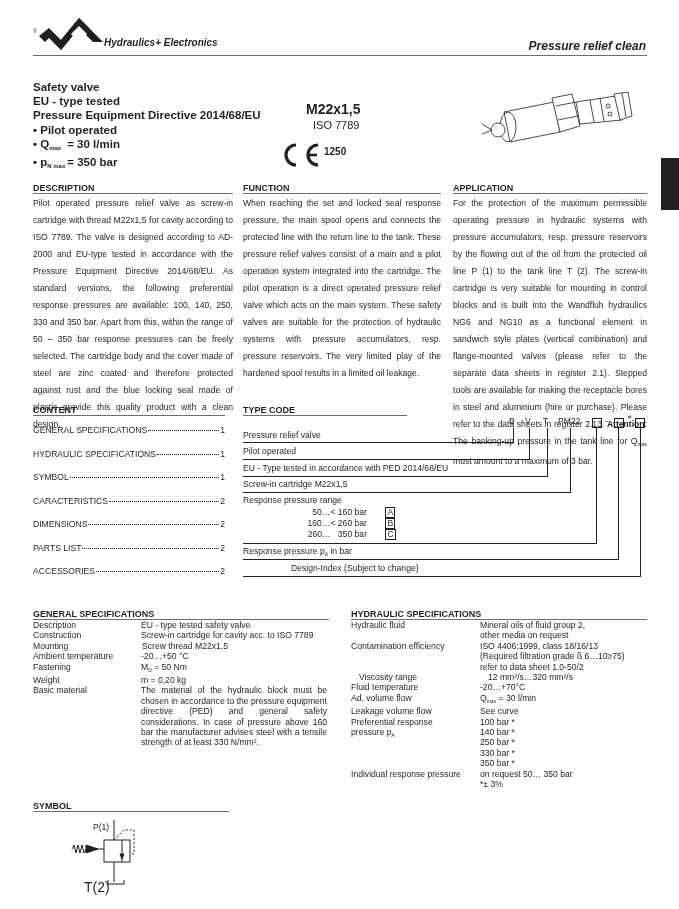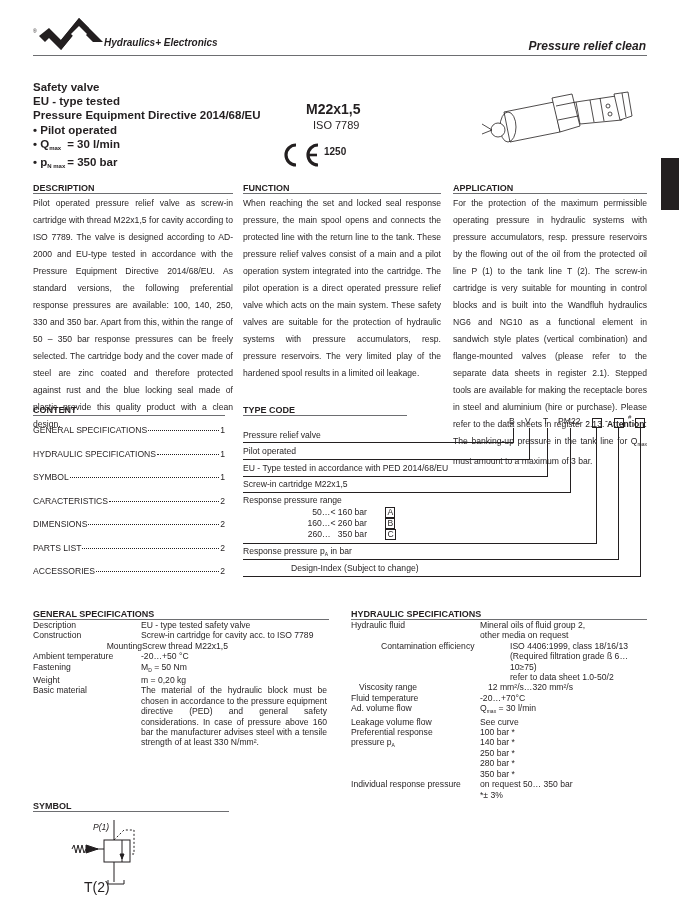--- a/index.html
+++ b/index.html
@@ -199,21 +199,21 @@
   <div class="sec-h">GENERAL SPECIFICATIONS</div>
   <div class="spec-row">
       <span style="width:108px;">Description</span>
       <span>EU - type tested safety valve</span>
     </div>
   <div class="spec-row">
       <span style="width:108px;">Construction</span>
       <span>Screw-in cartridge for cavity acc. to ISO 7789</span>
     </div>
   <div class="spec-row">
-      <span style="width:109px;text-align:right;">Mounting</span>
+      <span style="width:109px;">Mounting</span>
       <span>Screw thread M22x1,5</span>
     </div>
   <div class="spec-row">
       <span style="width:108px;">Ambient temperature</span>
       <span>-20…+50 °C</span>
     </div>
   <div class="spec-row">
       <span style="width:108px;">Fastening</span>
       <span><span>M</span><sub class="tiny">D</sub><span> = 50 Nm</span></span>
     </div>
@@ -230,21 +230,21 @@
 <div class="abs" style="left:351px; top:609px; width:296px;">
   <div class="sec-h">HYDRAULIC SPECIFICATIONS</div>
   <div class="spec-row">
       <span style="width:129px; flex:none;">Hydraulic fluid</span>
       <span>
         <div>Mineral oils of fluid group 2,</div>
         <div>other media on request</div>
       </span>
     </div>
   <div class="spec-row">
-      <span style="width:129px; flex:none;margin-left:30px;">Contamination efficiency</span>
+      <span style="width:129px; flex:none;">Contamination efficiency</span>
       <span>
         <div>ISO 4406:1999, class 18/16/13</div>
         <div>(Required filtration grade ß 6…10≥75)</div>
         <div>refer to data sheet 1.0-50/2</div>
       </span>
     </div>
   <div class="spec-row">
       <span style="width:129px; flex:none;margin-left:8px;">Viscosity range</span>
       <span>12 mm²/s…320 mm²/s</span>
     </div>
@@ -262,37 +262,37 @@
     </div>
   <div class="spec-row">
     <span style="width:129px; flex:none;">
         <div>Preferential response</div>
         <div><span>pressure p</span><sub class="tiny">A</sub></div>
       </span>
     <span>
         <div>100 bar *</div>
         <div>140 bar *</div>
         <div>250 bar *</div>
-        <div>280 bar *</div>
+        <div>330 bar *</div>
         <div>350 bar *</div>
       </span>
   </div>
   <div class="spec-row">
       <span style="width:129px; flex:none;">Individual response pressure</span>
       <span>
         <div>on request 50… 350 bar</div>
         <div>*± 3%</div>
       </span>
     </div>
 </div>
 
 <div class="abs" style="left:33px; top:801px; width:196px;">
   <div class="sec-h">SYMBOL</div>
 </div>
-<div class="abs" style="left:93px; top:822px; font-size:8.6px;font-style:italic;">P(1)</div>
+<div class="abs" style="left:93px; top:822px; font-size:8.6px;">P(1)</div>
 <div class="abs" style="left:84px; top:879px; font-size:14px;">T(2)</div>
 <svg class="abs" style="left:68px; top:820px;" width="100" height="70" viewBox="0 0 100 70">
   <g stroke="#231f20" fill="none" stroke-width="1">
     <line x1="46" y1="0" x2="46" y2="20"></line>
     <rect x="36" y="20" width="26" height="22"></rect>
     <line x1="54" y1="20" x2="54" y2="42"></line>
     <polygon points="52,34 56,34 54,39" fill="#231f20"></polygon>
     <line x1="46" y1="42" x2="46" y2="62"></line>
     <polyline points="40,60 40,64 56,64 56,60"></polyline>
     <polyline points="4,29 6,25 8,33 10,25 12,33 14,25 16,33 18,29"></polyline>

